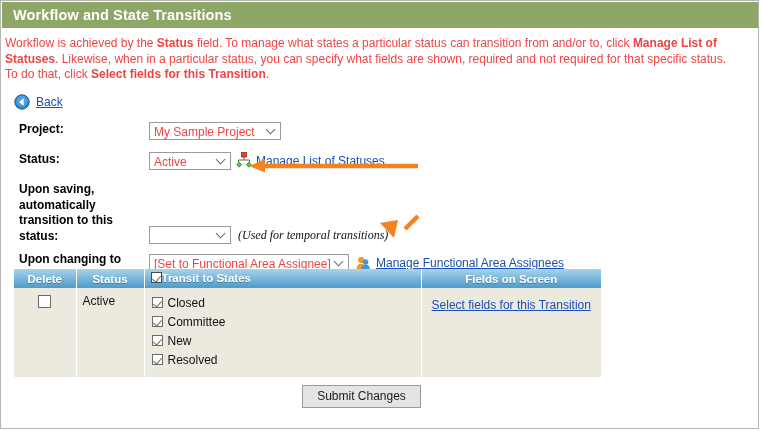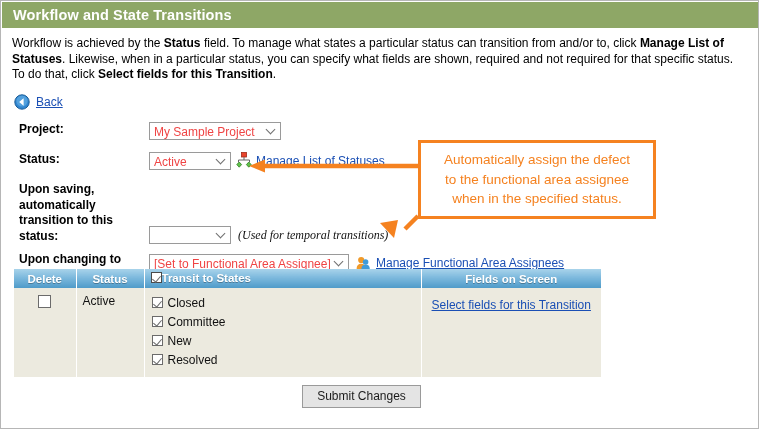--- a/index.html
+++ b/index.html
@@ -24,22 +24,22 @@
     position:absolute;left:1px;top:1px;width:757px;height:26px;
     background:#8ea766;
     display:flex;align-items:center;
   }
   .titlebar .txt{
     color:#ffffff;font-weight:bold;font-size:14.5px;
     padding-left:11px;letter-spacing:.1px;
   }
   
   .intro{
-    position:absolute;left:11px;top:35px;width:736px;
-    font-size:12px;line-height:15.5px;color:#000000;
+    position:absolute;left:4px;top:35px;width:736px;
+    font-size:12px;line-height:15.5px;color:#ef4444;
   }
   .intro b{font-weight:bold;}
   
   .backrow{
     position:absolute;left:13px;top:91px;height:20px;
     display:flex;align-items:center;gap:6px;
   }
   .backrow .lnk{
     color:#1a4fb4;text-decoration:underline;font-size:12px;
   }
@@ -293,21 +293,14 @@
 
   <svg class="anno-svg" viewBox="0 0 759 429">
 
     <path d="M417 165 L262 165" stroke="#f58220" stroke-width="4.5" fill="none"></path>
     <path d="M248 165 L264 158.5 L264 171.5 Z" fill="#f58220"></path>
 
     <path d="M417 215 L404 228" stroke="#f58220" stroke-width="4.5" fill="none"></path>
     <path d="M379 222 L397 219 L393 237 Z" fill="#f58220"></path>
   </svg>
 
-  <div class="callout">
-    <div class="ctext">
-      <div>Automatically assign the defect</div>
-      <div>to the functional area assignee</div>
-      <div>when in the specified status.</div>
-    </div>
-  </div>
 
 </div>
 
 </body></html>

